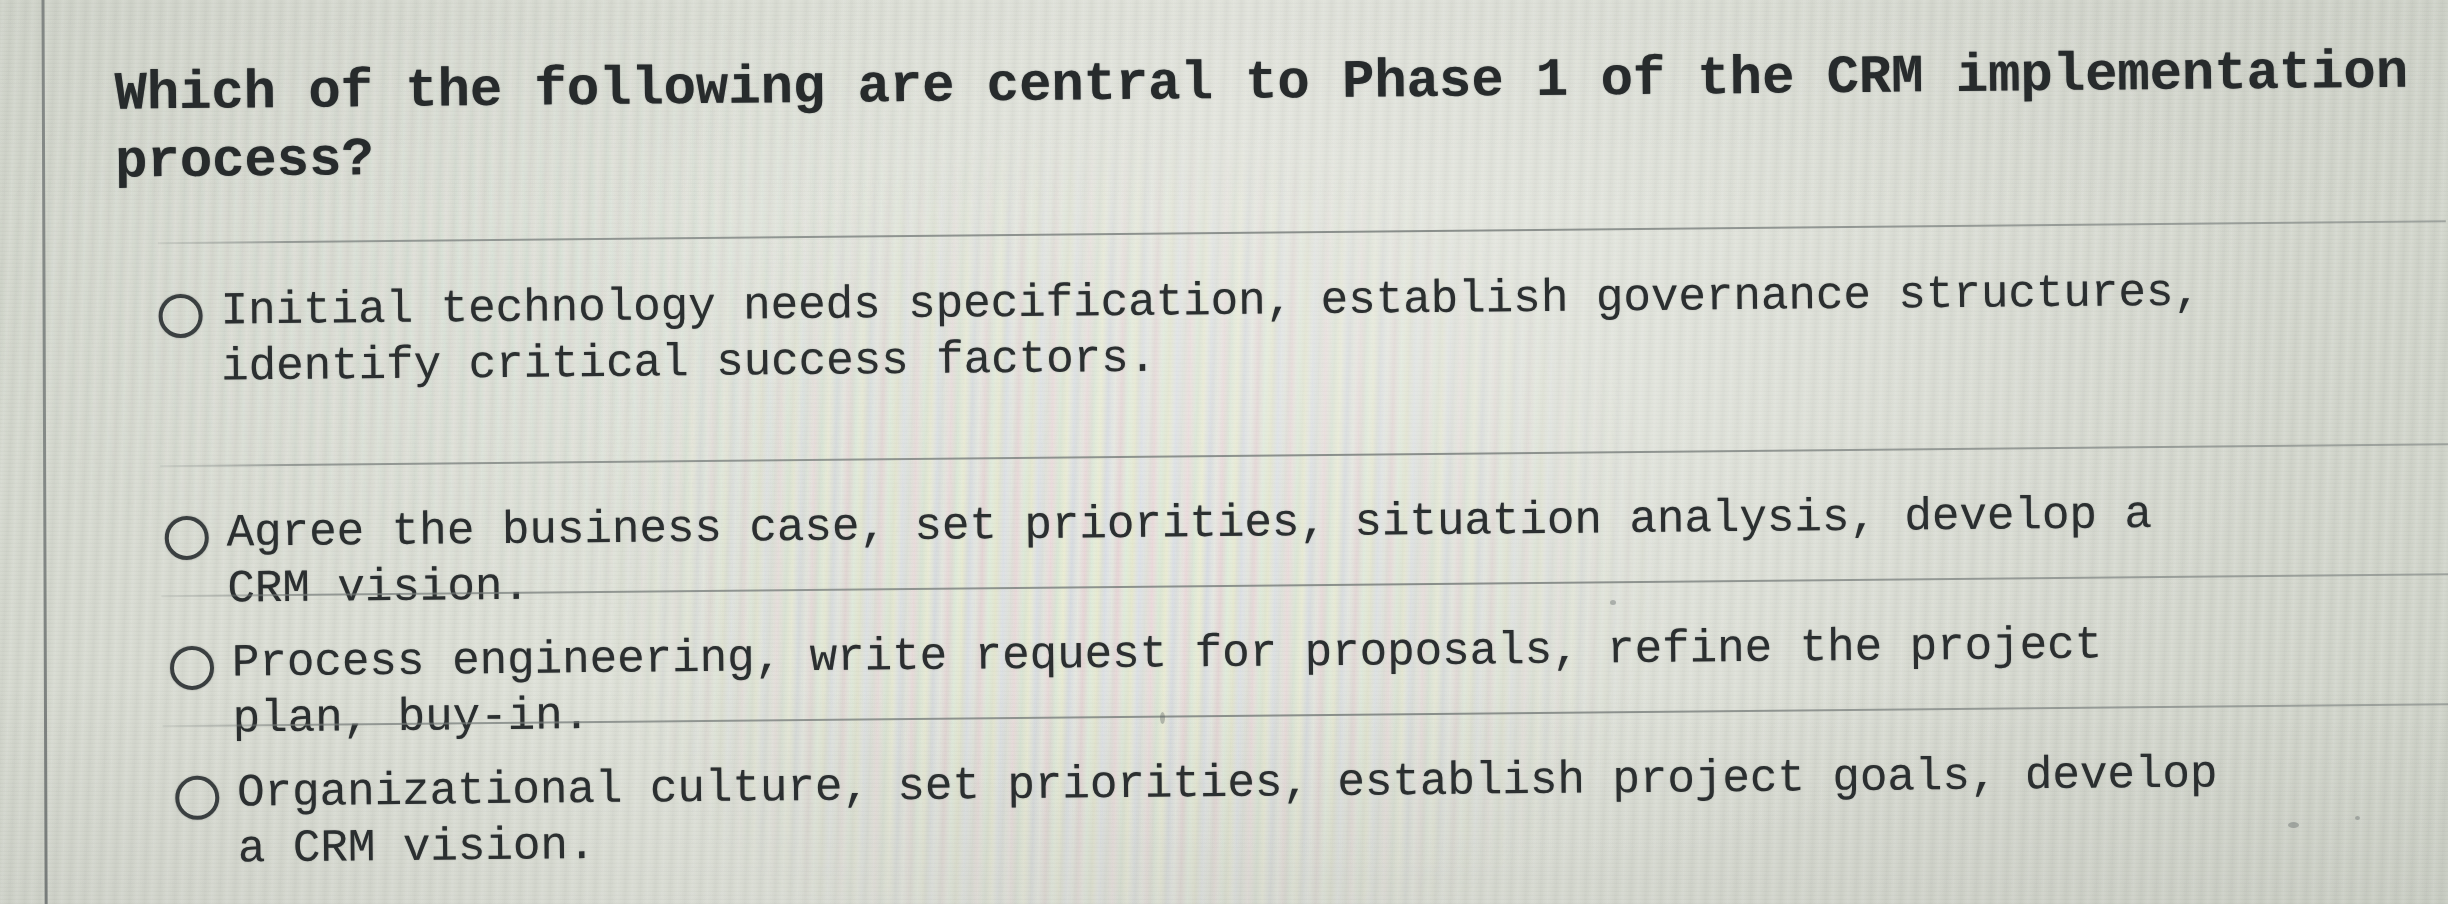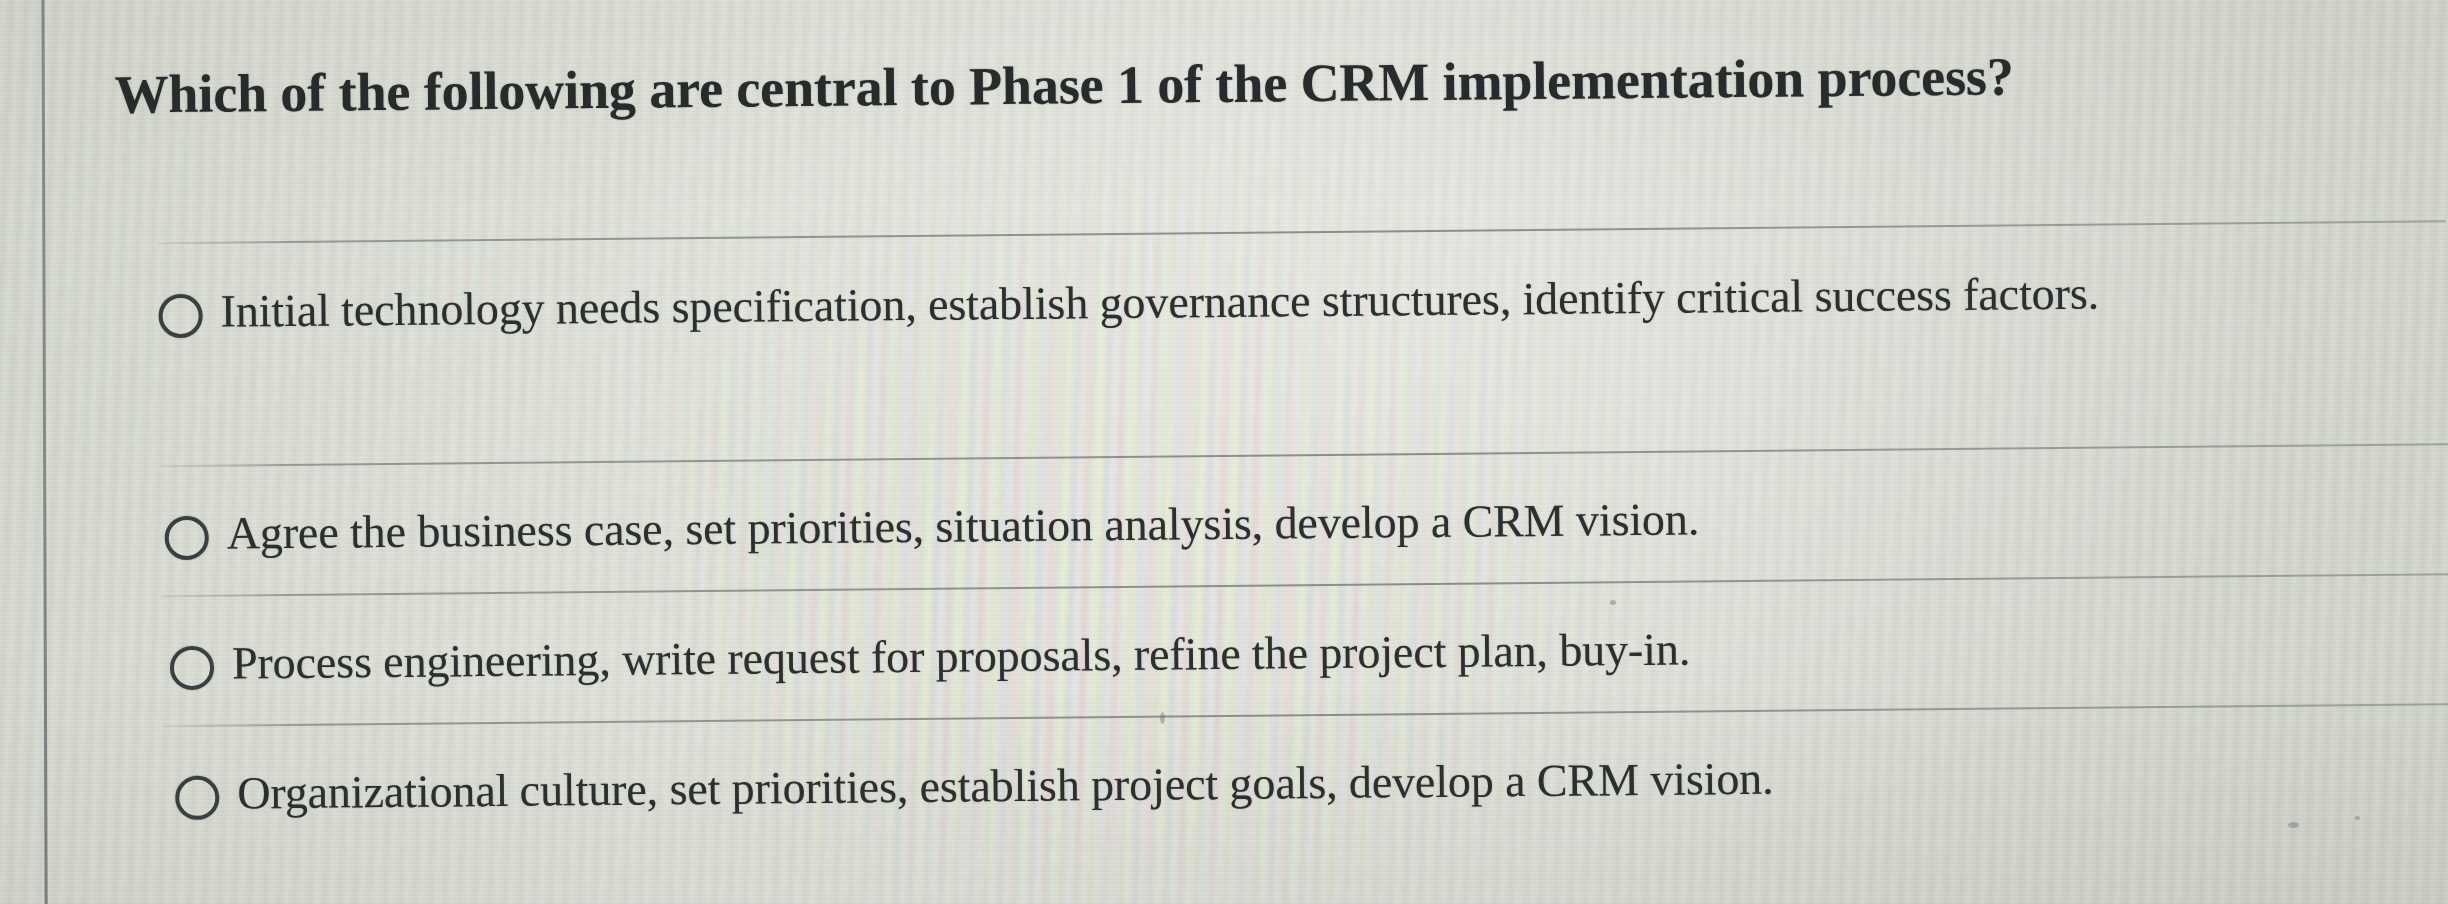--- a/index.html
+++ b/index.html
@@ -8,21 +8,21 @@
     padding: 0;
     background: #cfd3c9;
   }
 
   #screenshot {
     position: relative;
     width: 2448px;
     height: 904px;
     overflow: hidden;
     background: #d6d9d0;
-    font-family: Liberation Serif, serif;
+    font-family: Liberation Mono, monospace;
     -webkit-font-smoothing: antialiased;
   }
 
   
   .photo-base {
     position: absolute;
     inset: 0;
     background:
       linear-gradient(100deg,
         #d2d6cc 0%,

